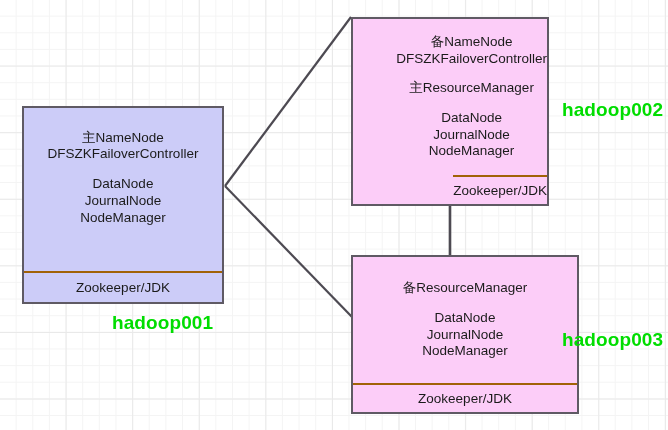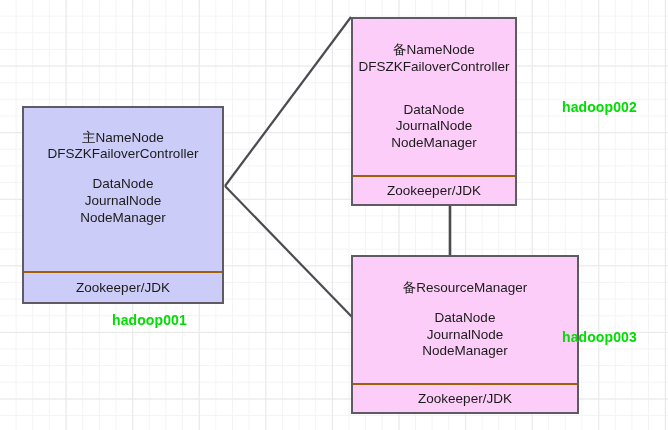--- a/index.html
+++ b/index.html
@@ -69,37 +69,38 @@
 
   #node-hadoop001 {
     left: 22px;  top: 106px;
     width: 202px; height: 198px;
     font-size: 13.5px;
   }
   #node-hadoop001 .footer { height: 31px; font-size: 13.5px; }
 
   #node-hadoop002 {
     left: 351px; top: 17px;
-    width: 166px; height: 189px;
+    width: 198px; height: 189px;
     font-size: 13.5px;
+    align-items: flex-end;
   }
   #node-hadoop002 .footer { height: 29px; font-size: 13.5px; }
 
   #node-hadoop003 {
     left: 351px; top: 255px;
     width: 228px; height: 159px;
     font-size: 13.5px;
   }
   #node-hadoop003 .footer { height: 29px; font-size: 13.5px; }
 
   .host-label {
     position: absolute;
     color: #00dd00;
     font-weight: bold;
-    font-size: 14px;
+    font-size: 19px;
     white-space: nowrap;
     letter-spacing: 0.1px;
   }
   #label-hadoop001 { left: 72px;  top: 312px; margin-left: 40px; }
   #label-hadoop002 { left: 562px; top: 99px; }
   #label-hadoop003 { left: 562px; top: 329px; }
 
   #connectors {
     position: absolute;
     left: 0; top: 0;
@@ -129,20 +130,21 @@
     </div>
     <div class="footer">Zookeeper/JDK</div>
   </div>
   <div class="host-label" id="label-hadoop001">hadoop001</div>
 
   <div class="node pink" id="node-hadoop002">
     <div class="body">
       <div class="line">备NameNode</div>
       <div class="line">DFSZKFailoverController</div>
       <div class="gap"></div>
+      <div class="line">主ResourceManager</div>
       <div class="gap"></div>
       <div class="line">DataNode</div>
       <div class="line">JournalNode</div>
       <div class="line">NodeManager</div>
     </div>
     <div class="footer">Zookeeper/JDK</div>
   </div>
   <div class="host-label" id="label-hadoop002">hadoop002</div>
 
   <div class="node pink" id="node-hadoop003">

